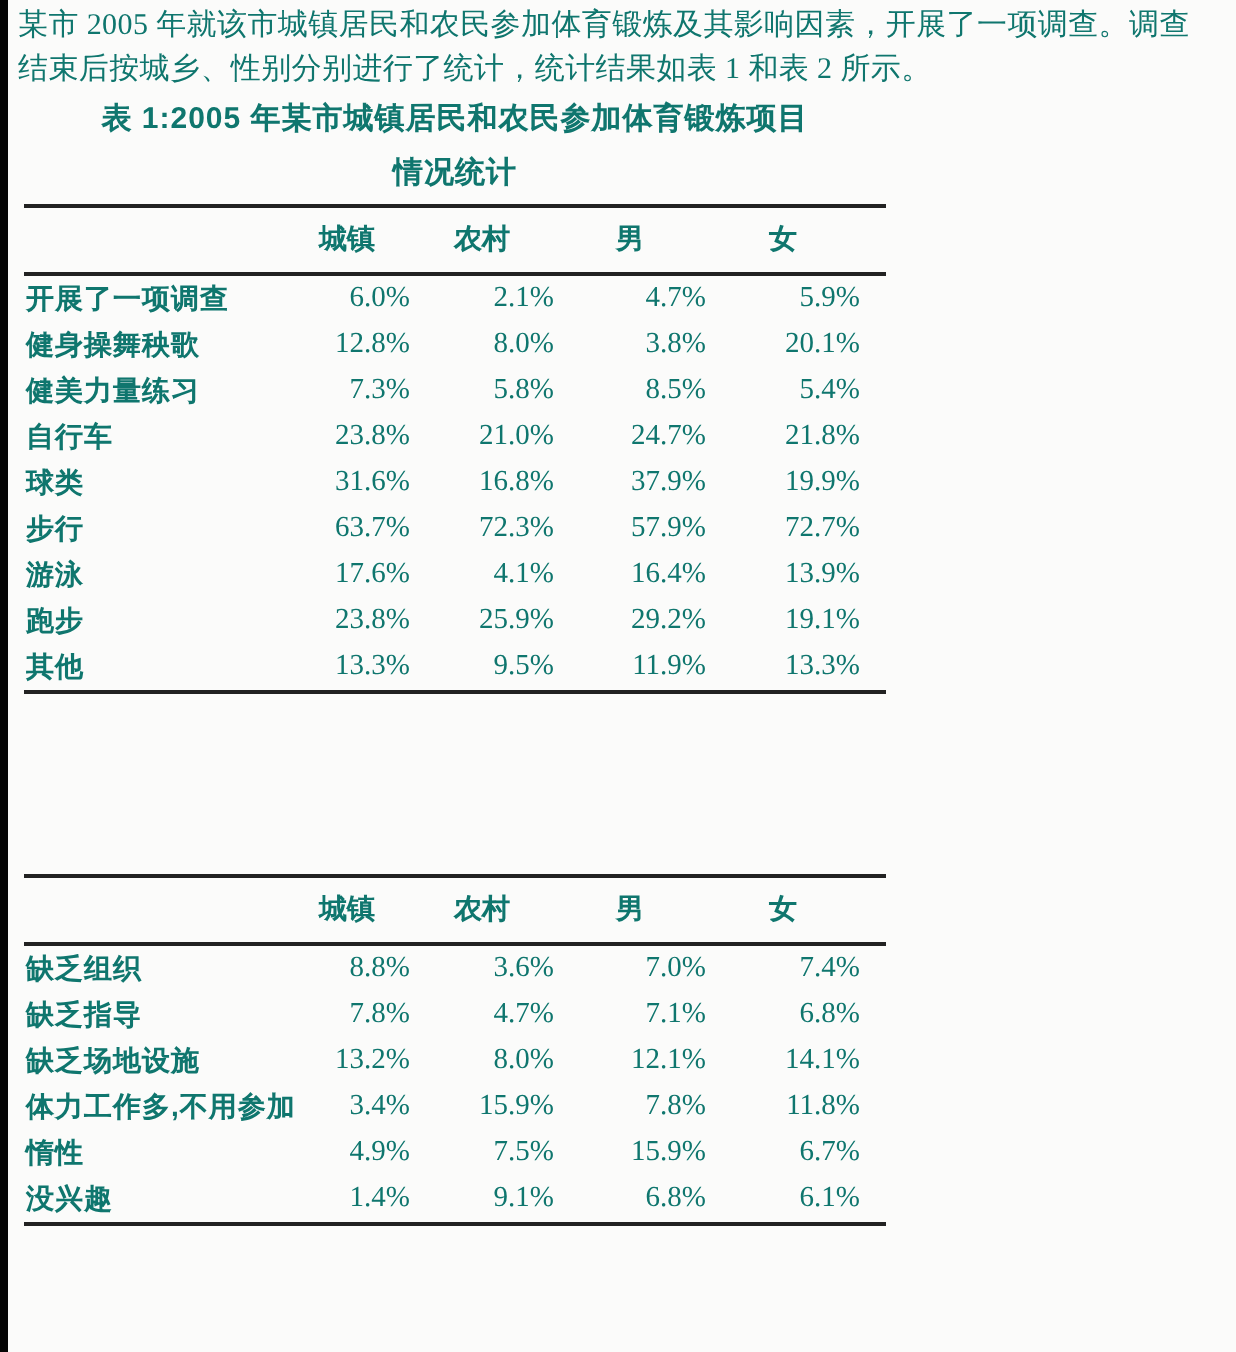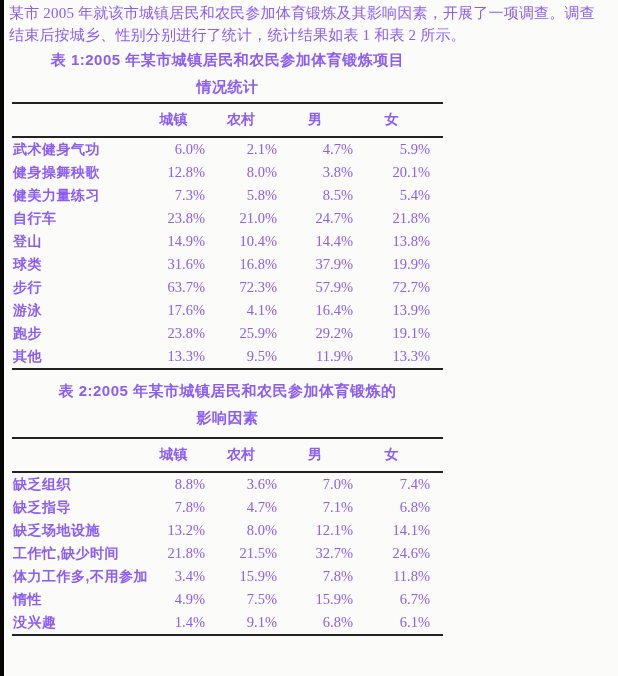--- a/index.html
+++ b/index.html
@@ -5,21 +5,21 @@
   html, body {
     margin: 0;
     padding: 0;
     background: #fbfbfa;
   }
   .page {
     position: relative;
     width: 618px;
     height: 676px;
     background: #fbfbfa;
-    color: #8b5cf6;
+    color: #0f766e;
     overflow: hidden;
     font-family: "Liberation Serif", serif;
   }
   .edge-bar {
     position: absolute;
     left: 0; top: 0;
     width: 4px; height: 676px;
     background: #050505;
   }
   .intro {
@@ -130,21 +130,21 @@
         <tr>
           <th></th>
           <th>城镇</th>
           <th>农村</th>
           <th>男</th>
           <th>女</th>
         </tr>
       </thead>
       <tbody>
         <tr>
-          <td class="label">武术健身气功</td>
+          <td class="label">开展了一项调查</td>
           <td class="val">6.0%</td>
           <td class="val">2.1%</td>
           <td class="val">4.7%</td>
           <td class="val">5.9%</td>
         </tr>
         <tr>
           <td class="label">健身操舞秧歌</td>
           <td class="val">12.8%</td>
           <td class="val">8.0%</td>
           <td class="val">3.8%</td>
@@ -158,27 +158,20 @@
           <td class="val">5.4%</td>
         </tr>
         <tr>
           <td class="label">自行车</td>
           <td class="val">23.8%</td>
           <td class="val">21.0%</td>
           <td class="val">24.7%</td>
           <td class="val">21.8%</td>
         </tr>
         <tr>
-          <td class="label">登山</td>
-          <td class="val">14.9%</td>
-          <td class="val">10.4%</td>
-          <td class="val">14.4%</td>
-          <td class="val">13.8%</td>
-        </tr>
-        <tr>
           <td class="label">球类</td>
           <td class="val">31.6%</td>
           <td class="val">16.8%</td>
           <td class="val">37.9%</td>
           <td class="val">19.9%</td>
         </tr>
         <tr>
           <td class="label">步行</td>
           <td class="val">63.7%</td>
           <td class="val">72.3%</td>
@@ -202,24 +195,20 @@
         <tr>
           <td class="label">其他</td>
           <td class="val">13.3%</td>
           <td class="val">9.5%</td>
           <td class="val">11.9%</td>
           <td class="val">13.3%</td>
         </tr>
       </tbody>
     </table>
 
-  <div class="tbl-title t2-title">
-    <div>表 2:2005 年某市城镇居民和农民参加体育锻炼的</div>
-    <div class="sub">影响因素</div>
-  </div>
 
   <table class="stat t2-table">
     <colgroup>
       <col class="c-label">
         <col class="c-v1">
         <col class="c-v2">
         <col class="c-v3">
         <col class="c-v4">
     </colgroup>
   <thead>
@@ -247,27 +236,20 @@
           <td class="val">6.8%</td>
         </tr>
         <tr>
           <td class="label">缺乏场地设施</td>
           <td class="val">13.2%</td>
           <td class="val">8.0%</td>
           <td class="val">12.1%</td>
           <td class="val">14.1%</td>
         </tr>
         <tr>
-          <td class="label">工作忙,缺少时间</td>
-          <td class="val">21.8%</td>
-          <td class="val">21.5%</td>
-          <td class="val">32.7%</td>
-          <td class="val">24.6%</td>
-        </tr>
-        <tr>
           <td class="label">体力工作多,不用参加</td>
           <td class="val">3.4%</td>
           <td class="val">15.9%</td>
           <td class="val">7.8%</td>
           <td class="val">11.8%</td>
         </tr>
         <tr>
           <td class="label">惰性</td>
           <td class="val">4.9%</td>
           <td class="val">7.5%</td>

